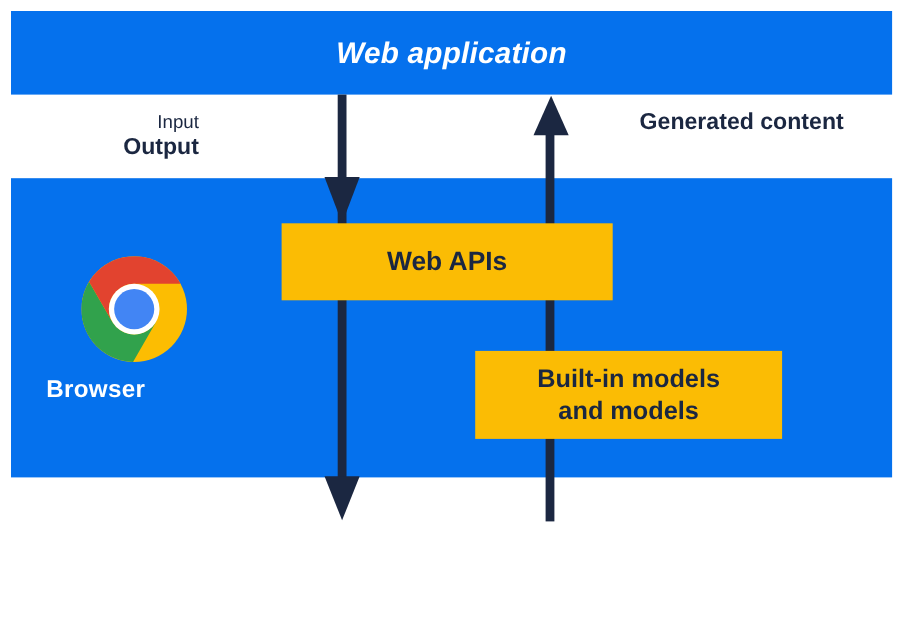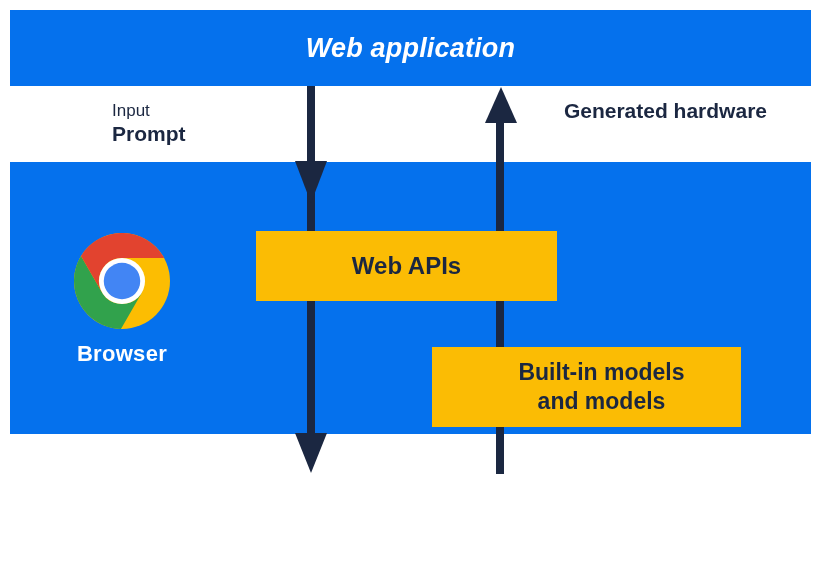--- a/index.html
+++ b/index.html
@@ -14,59 +14,59 @@
   .bar{
     position:absolute;left:10px;width:801px;background:var(--blue);
     display:flex;align-items:center;justify-content:center;font-style:italic;
   }
   .bar-title{color:var(--white);font-weight:700;font-size:27px;letter-spacing:.2px;}
   .top-bar{top:10px;height:76px;z-index:1;}
   .mid-section{position:absolute;left:10px;top:162px;width:801px;height:272px;background:var(--blue);z-index:1;}
   .bottom-bar{top:474px;height:80px;z-index:1;}
 
   .flow-label{position:absolute;top:99px;line-height:23px;z-index:3;}
-  .flow-label .caption{font-size:17px;font-weight:400;color:var(--navy);}
+  .flow-label .caption{font-size:17px;font-weight:400;color:var(--navy);text-align:right;}
   .flow-label .value{font-size:21px;font-weight:700;color:var(--navy);}
   .input-label{left:112px;text-align:left;}
   .output-label{right:53px;text-align:right;}
 
   .arrow-layer{position:absolute;left:0;top:0;z-index:2;}
   .arrow-shape{fill:var(--navy);}
 
   .chrome-logo{position:absolute;left:74px;top:233px;width:96px;height:96px;z-index:3;}
   .c-red{fill:var(--chrome-red);} .c-yellow{fill:var(--chrome-yellow);}
   .c-green{fill:var(--chrome-green);} .c-blue{fill:var(--chrome-blue);} .c-white{fill:var(--white);}
   .browser-label{
-    position:absolute;left:42px;top:341px;width:160px;text-align:center;z-index:3;
+    position:absolute;left:42px;top:341px;width:160px;z-index:3;
     color:var(--white);font-weight:700;font-size:22px;letter-spacing:.3px;
   }
 
   .yellow-box{
     position:absolute;background:var(--yellow);z-index:3;
     display:flex;flex-direction:column;align-items:center;justify-content:center;
-    color:var(--navy);font-weight:700;text-align:center;margin-top:28px;
+    color:var(--navy);font-weight:700;text-align:center;
   }
   .webapis-box{left:256px;top:203px;width:301px;height:70px;font-size:24px;}
-  .builtin-box{left:432px;top:319px;width:279px;height:80px;font-size:23px;line-height:29px;padding-left:30px;}
+  .builtin-box{left:432px;top:319px;width:279px;height:80px;font-size:23px;line-height:29px;}
 </style>
 </head>
 <body>
 
 <div class="page">
 
   <div class="bar top-bar">
     <span class="bar-title">Web application</span>
   </div>
 
   <div class="flow-label input-label">
     <div class="caption">Input</div>
-    <div class="value">Prompt</div>
+    <div class="value">Output</div>
   </div>
   <div class="flow-label output-label">
-    <div class="value">Generated hardware</div>
+    <div class="value">Generated content</div>
   </div>
 
   <div class="mid-section"></div>
 
   <svg class="arrow-layer" width="820" height="566" viewBox="0 0 820 566">
     <g>
       <rect class="arrow-shape" x="307" y="86" width="8" height="350"></rect>
       <polygon class="arrow-shape" points="295,161 327,161 311,203"></polygon>
       <polygon class="arrow-shape" points="295,433 327,433 311,473"></polygon>
     </g>

